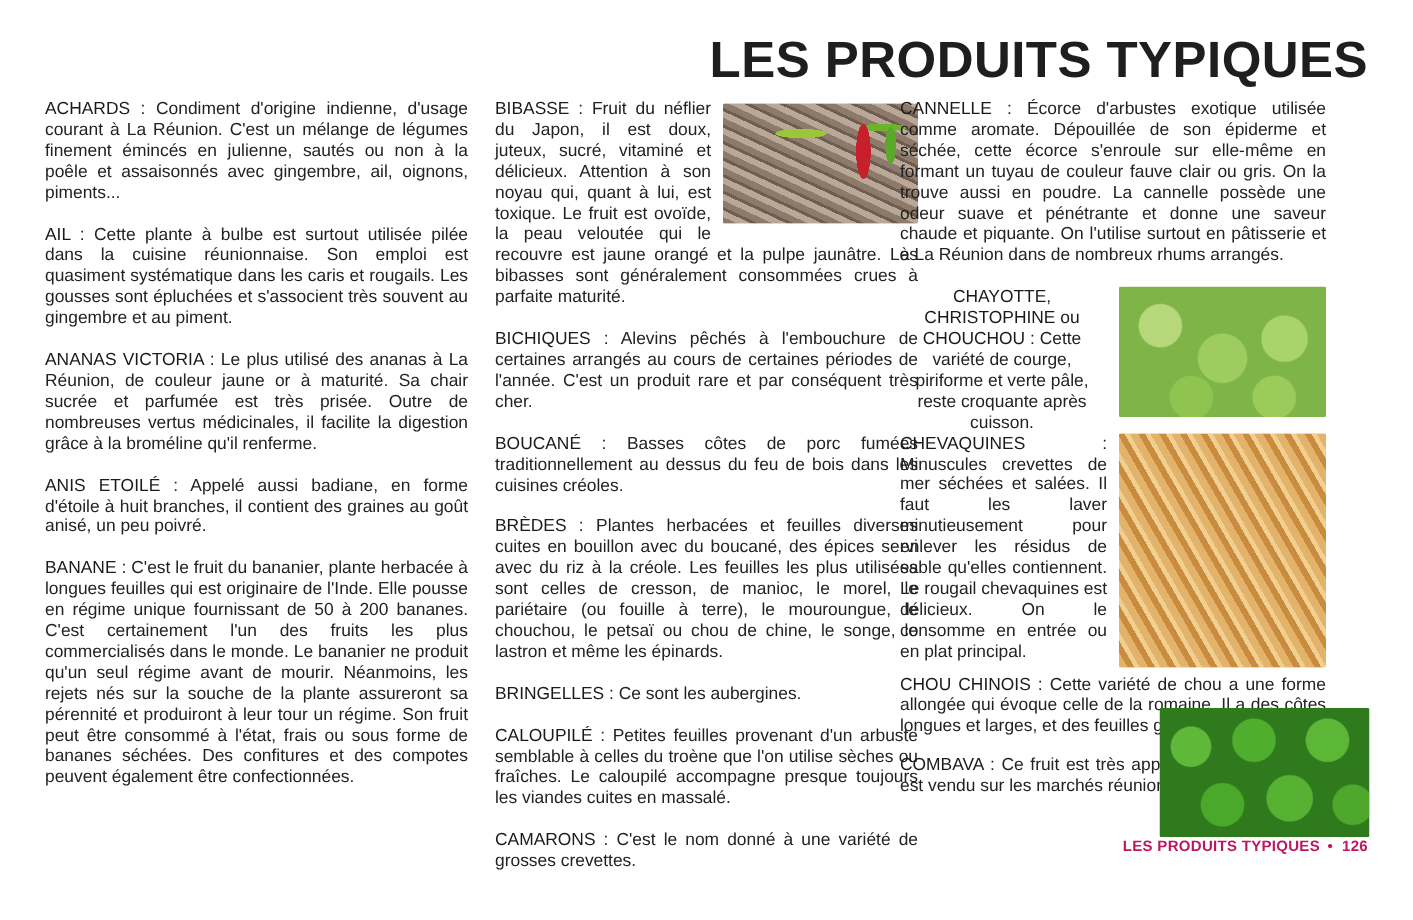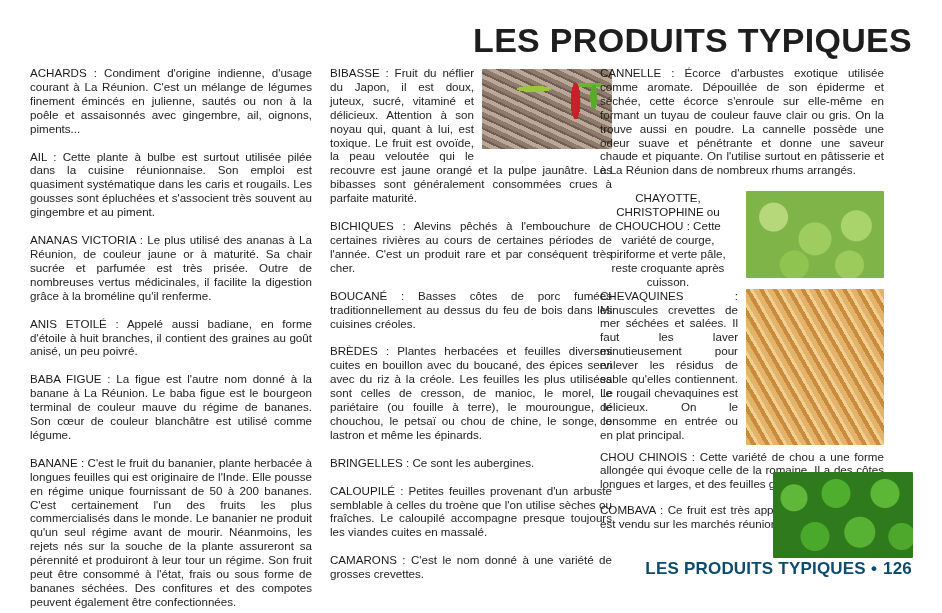--- a/index.html
+++ b/index.html
@@ -36,41 +36,40 @@
       #d39d55; }
   .photo.combava { width:140px; height:86px; margin-left:8px; margin-top:2px;
     background:
       radial-gradient(circle at 15% 30%, #5fb83a 0 13px, transparent 14px),
       radial-gradient(circle at 45% 25%, #4fae2e 0 14px, transparent 15px),
       radial-gradient(circle at 80% 25%, #5cb736 0 14px, transparent 15px),
       radial-gradient(circle at 30% 75%, #4aa92a 0 14px, transparent 15px),
       radial-gradient(circle at 62% 70%, #57b233 0 15px, transparent 16px),
       radial-gradient(circle at 92% 75%, #4ea82c 0 13px, transparent 14px),
       #2f7a1c; }
-  .footer { position:absolute; right:30px; top:559px; font-weight:bold; font-size:17px;
-            letter-spacing:0.2px; color:#0c4a6e; }
+  .footer { position:absolute; right:30px; top:559px; font-weight:bold; font-size:10px;
+            letter-spacing:0.2px; color:#be185d; }
   .footer .dot { margin:0 6px 0 5px; }
 </style>
 </head>
 <body>
 
 <h1 class="title">LES PRODUITS TYPIQUES</h1>
 
 <div class="col col1">
   <p class="entry"><span class="term">ACHARDS :</span><span> Condiment d'origine indienne, d'usage courant à La Réunion. C'est un mélange de légumes finement émincés en julienne, sautés ou non à la poêle et assaisonnés avec gingembre, ail, oignons, piments...</span></p>
   <p class="entry"><span class="term">AIL :</span><span> Cette plante à bulbe est surtout utilisée pilée dans la cuisine réunionnaise. Son emploi est quasiment systématique dans les caris et rougails. Les gousses sont épluchées et s'associent très souvent au gingembre et au piment.</span></p>
   <p class="entry"><span class="term">ANANAS VICTORIA :</span><span> Le plus utilisé des ananas à La Réunion, de couleur jaune or à maturité. Sa chair sucrée et parfumée est très prisée. Outre de nombreuses vertus médicinales, il facilite la digestion grâce à la broméline qu'il renferme.</span></p>
   <p class="entry"><span class="term">ANIS ETOILÉ</span><span> : Appelé aussi badiane, en forme d'étoile à huit branches, il contient des graines au goût anisé, un peu poivré.</span></p>
-  <p class="entry"><span class="term">BABA FIGUE</span><span> : La figue est l'autre nom donné à la banane à La Réunion. Le baba figue est le bourgeon terminal de couleur mauve du régime de bananes. Son cœur de couleur blanchâtre est utilisé comme légume.</span></p>
   <p class="entry"><span class="term">BANANE :</span><span> C'est le fruit du bananier, plante herbacée à longues feuilles qui est originaire de l'Inde. Elle pousse en régime unique fournissant de 50 à 200 bananes. C'est certainement l'un des fruits les plus commercialisés dans le monde. Le bananier ne produit qu'un seul régime avant de mourir. Néanmoins, les rejets nés sur la souche de la plante assureront sa pérennité et produiront à leur tour un régime. Son fruit peut être consommé à l'état, frais ou sous forme de bananes séchées. Des confitures et des compotes peuvent également être confectionnées.</span></p>
 </div>
 
 <div class="col col2">
   <p class="entry"><span class="photo bibasse"></span><span class="term">BIBASSE :</span><span> Fruit du néflier du Japon, il est doux, juteux, sucré, vitaminé et délicieux. Attention à son noyau qui, quant à lui, est toxique. Le fruit est ovoïde, la peau veloutée qui le recouvre est jaune orangé et la pulpe jaunâtre. Les bibasses sont généralement consommées crues à parfaite maturité.</span></p>
-  <p class="entry"><span class="term">BICHIQUES</span><span> : Alevins pêchés à l'embouchure de certaines rivières au cours de certaines périodes de l'année. C'est un produit rare et par conséquent très cher.</span></p>
+  <p class="entry"><span class="term">BICHIQUES</span><span> : Alevins pêchés à l'embouchure de certaines arrangés au cours de certaines périodes de l'année. C'est un produit rare et par conséquent très cher.</span></p>
   <p class="entry"><span class="term">BOUCANÉ</span><span> : Basses côtes de porc fumées traditionnellement au dessus du feu de bois dans les cuisines créoles.</span></p>
   <p class="entry"><span class="term">BRÈDES</span><span> : Plantes herbacées et feuilles diverses cuites en bouillon avec du boucané, des épices  servi avec du riz à la créole. Les feuilles les plus utilisées sont celles de cresson, de manioc, le morel, le pariétaire (ou fouille à terre), le mouroungue, le chouchou, le petsaï ou chou de chine, le songe, le lastron et même les épinards.</span></p>
   <p class="entry"><span class="term">BRINGELLES :</span><span> Ce sont les aubergines.</span></p>
   <p class="entry"><span class="term">CALOUPILÉ</span><span> : Petites feuilles provenant d'un arbuste semblable à celles du troène que l'on utilise sèches ou fraîches. Le caloupilé accompagne presque toujours les viandes cuites en massalé.</span></p>
   <p class="entry"><span class="term">CAMARONS :</span><span> C'est le nom donné à une variété de grosses crevettes.</span></p>
 </div>
 
 <div class="col col3">
   <p class="entry"><span class="term">CANNELLE :</span><span> Écorce d'arbustes exotique utilisée comme aromate. Dépouillée de son épiderme et séchée, cette écorce s'enroule sur elle-même en formant un tuyau de couleur fauve clair ou gris. On la trouve aussi en poudre. La cannelle possède une odeur suave et pénétrante et donne une saveur chaude et piquante. On l'utilise surtout en pâtisserie et à La Réunion dans de nombreux rhums arrangés.</span></p>
   <p class="entry" style="text-align:center;margin-bottom:0"><span class="photo chayotte"></span><span class="term">CHAYOTTE, CHRISTOPHINE ou CHOUCHOU :</span><span> Cette variété de courge, piriforme et verte pâle, reste croquante après cuisson.</span></p>

